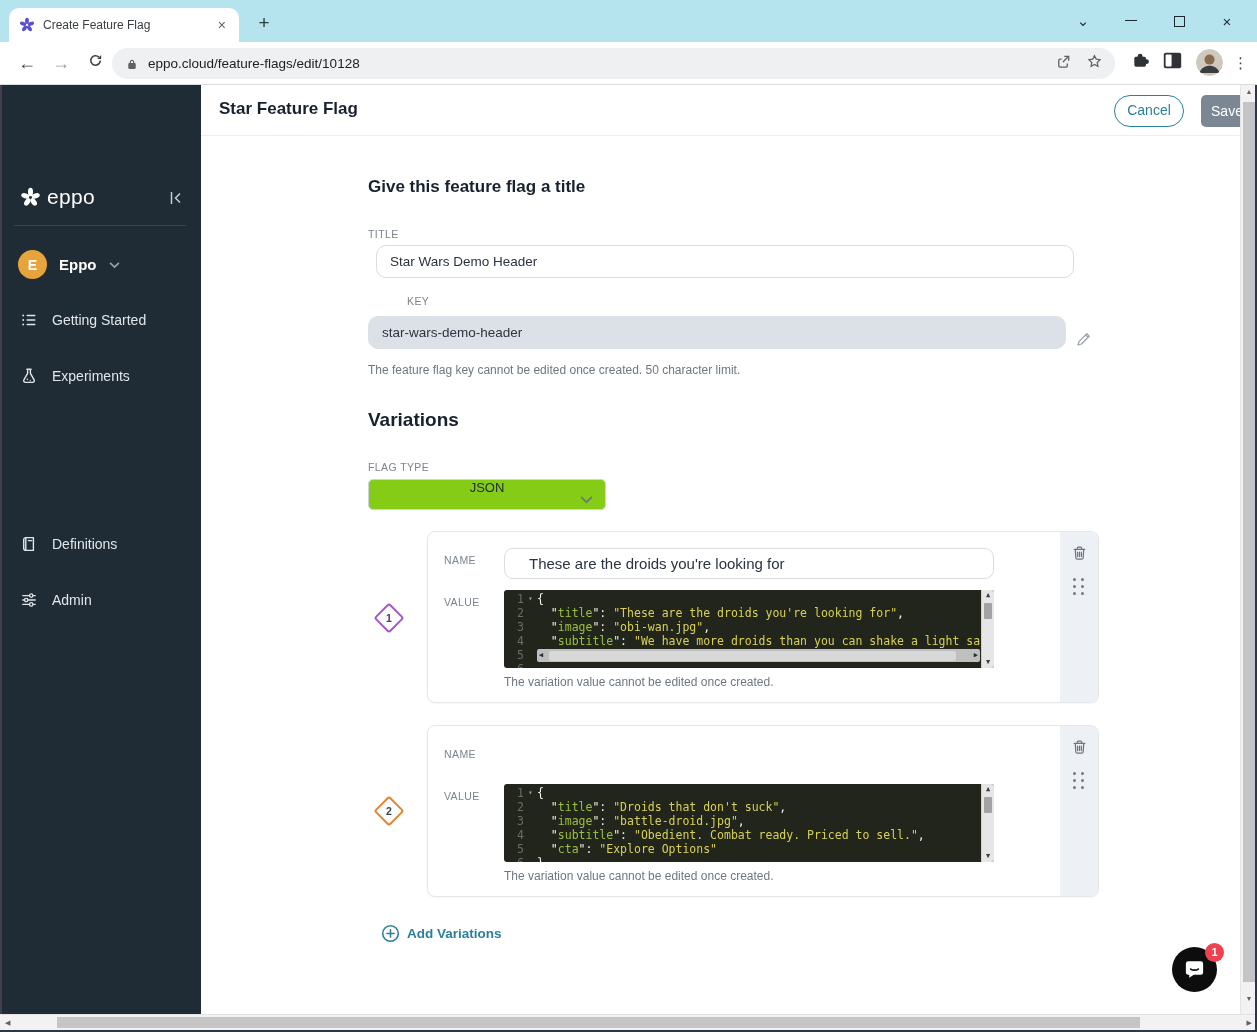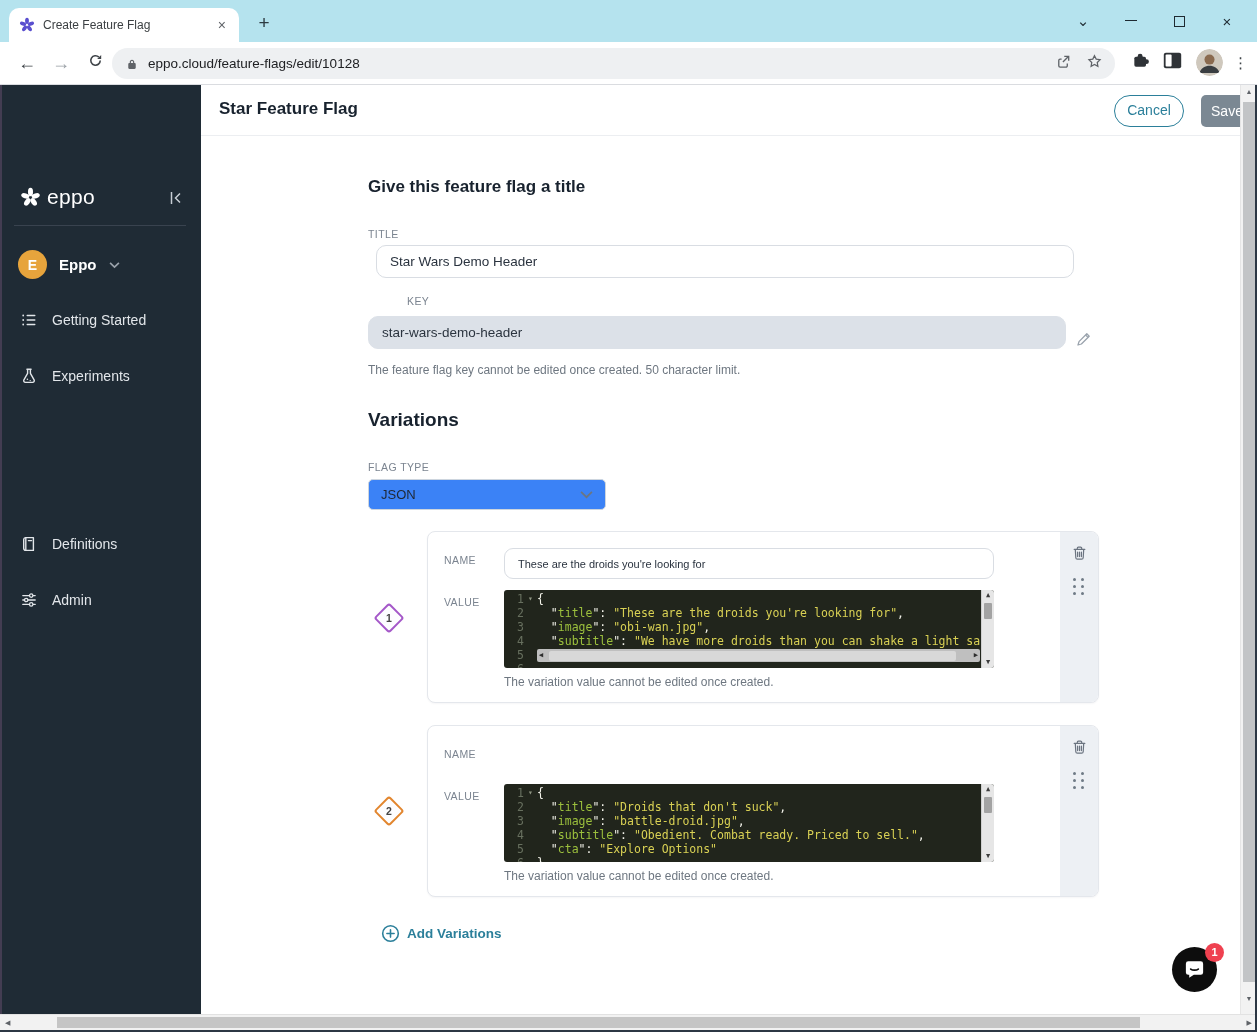--- a/index.html
+++ b/index.html
@@ -46,30 +46,30 @@
   .main-header { position:absolute; left:201px; top:85px; width:1039px; height:51px; background:#fff; border-bottom:1px solid #eceef1; }
   .page-title { position:absolute; left:18px; top:14px; font-size:17px; font-weight:700; color:#18222e; }
   .btn-cancel { position:absolute; left:913px; top:10px; width:70px; height:32px; border:1.5px solid #2b7f9a; color:#2b7f9a; background:#fff; border-radius:17px; font-size:14px; font-weight:500; text-align:center; line-height:29px; }
   .btn-save { position:absolute; left:1000px; top:10px; width:52px; height:32px; background:#7b8893; color:#fff; border-radius:5px; font-size:14px; font-weight:500; text-align:center; line-height:32px; }
 
   .h2 { position:absolute; font-weight:700; color:#18222e; }
   .lbl { position:absolute; font-size:10.5px; color:#7b8490; letter-spacing:.4px; font-weight:500; }
   .inp { position:absolute; width:698px; height:33px; border:1px solid #d9dde3; border-radius:10px; font-size:13.5px; color:#2a333f; padding:0 13px; font-family:"Liberation Sans",sans-serif; background:#fff; }
   .inp-disabled { background:#dce1e8; border-color:#dce1e8; color:#2b343f; }
   .help { position:absolute; font-size:12px; color:#6e7781; }
-  .select { position:absolute; left:368px; top:479px; width:238px; height:31px; background:#3b82f6; border:1px solid #cdd5de; border-radius:5px; display:flex; align-items:center; padding:0 12px; font-size:13px; color:#1f2733; }
+  .select { position:absolute; left:368px; top:479px; width:238px; height:31px; background:#84cc16; border:1px solid #cdd5de; border-radius:5px; display:flex; align-items:center; padding:0 12px; font-size:13px; color:#1f2733;flex-direction:column; }
   .select svg { margin-left:auto; }
   .pencil { position:absolute; left:1075px; top:330px; }
 
   
   .card { position:absolute; left:427px; width:672px; height:172px; background:#fff; border:1px solid #e4e7ec; border-radius:8px; box-shadow:0 1px 2px rgba(16,24,40,.04); }
   .card1 { top:531px; } .card2 { top:725px; }
   .card .strip { position:absolute; right:0; top:0; bottom:0; width:38px; background:#edf0f4; border-radius:0 7px 7px 0; }
   .card .lbl-in { position:absolute; font-size:10.5px; color:#7b8490; letter-spacing:.4px; font-weight:500; }
-  .card .inp-name { position:absolute; left:76px; top:16px; width:490px; height:31px; border:1px solid #d9dde3; border-radius:9px; font-size:11px; color:#2a333f; padding:0 13px; font-family:"Liberation Sans",sans-serif; }
+  .card .inp-name { position:absolute; left:76px; top:16px; width:490px; height:31px; border:1px solid #d9dde3; border-radius:9px; font-size:15px; color:#2a333f; padding:0 24px; font-family:"Liberation Sans",sans-serif; }
   .card .help-in { position:absolute; left:76px; top:143px; font-size:12px; color:#6e7781; }
   .trash { position:absolute; left:10px; top:12px; }
   .dots { position:absolute; left:13px; top:46px; display:grid; grid-template-columns:repeat(2,3px); gap:4px 5px; }
   .dots i { width:3px; height:3px; border-radius:50%; background:#6f7a86; }
   .diamond { position:absolute; left:378px; width:22px; height:22px; transform:rotate(45deg); background:#fdfdff; border-radius:3px; display:flex; align-items:center; justify-content:center; }
   .d1 { top:607px; border:2px solid #a558c9; }
   .d2 { top:800px; border:2px solid #e2862f; }
   .diamond span { transform:rotate(-45deg); font-size:10.5px; font-weight:700; color:#444; }
 
   

